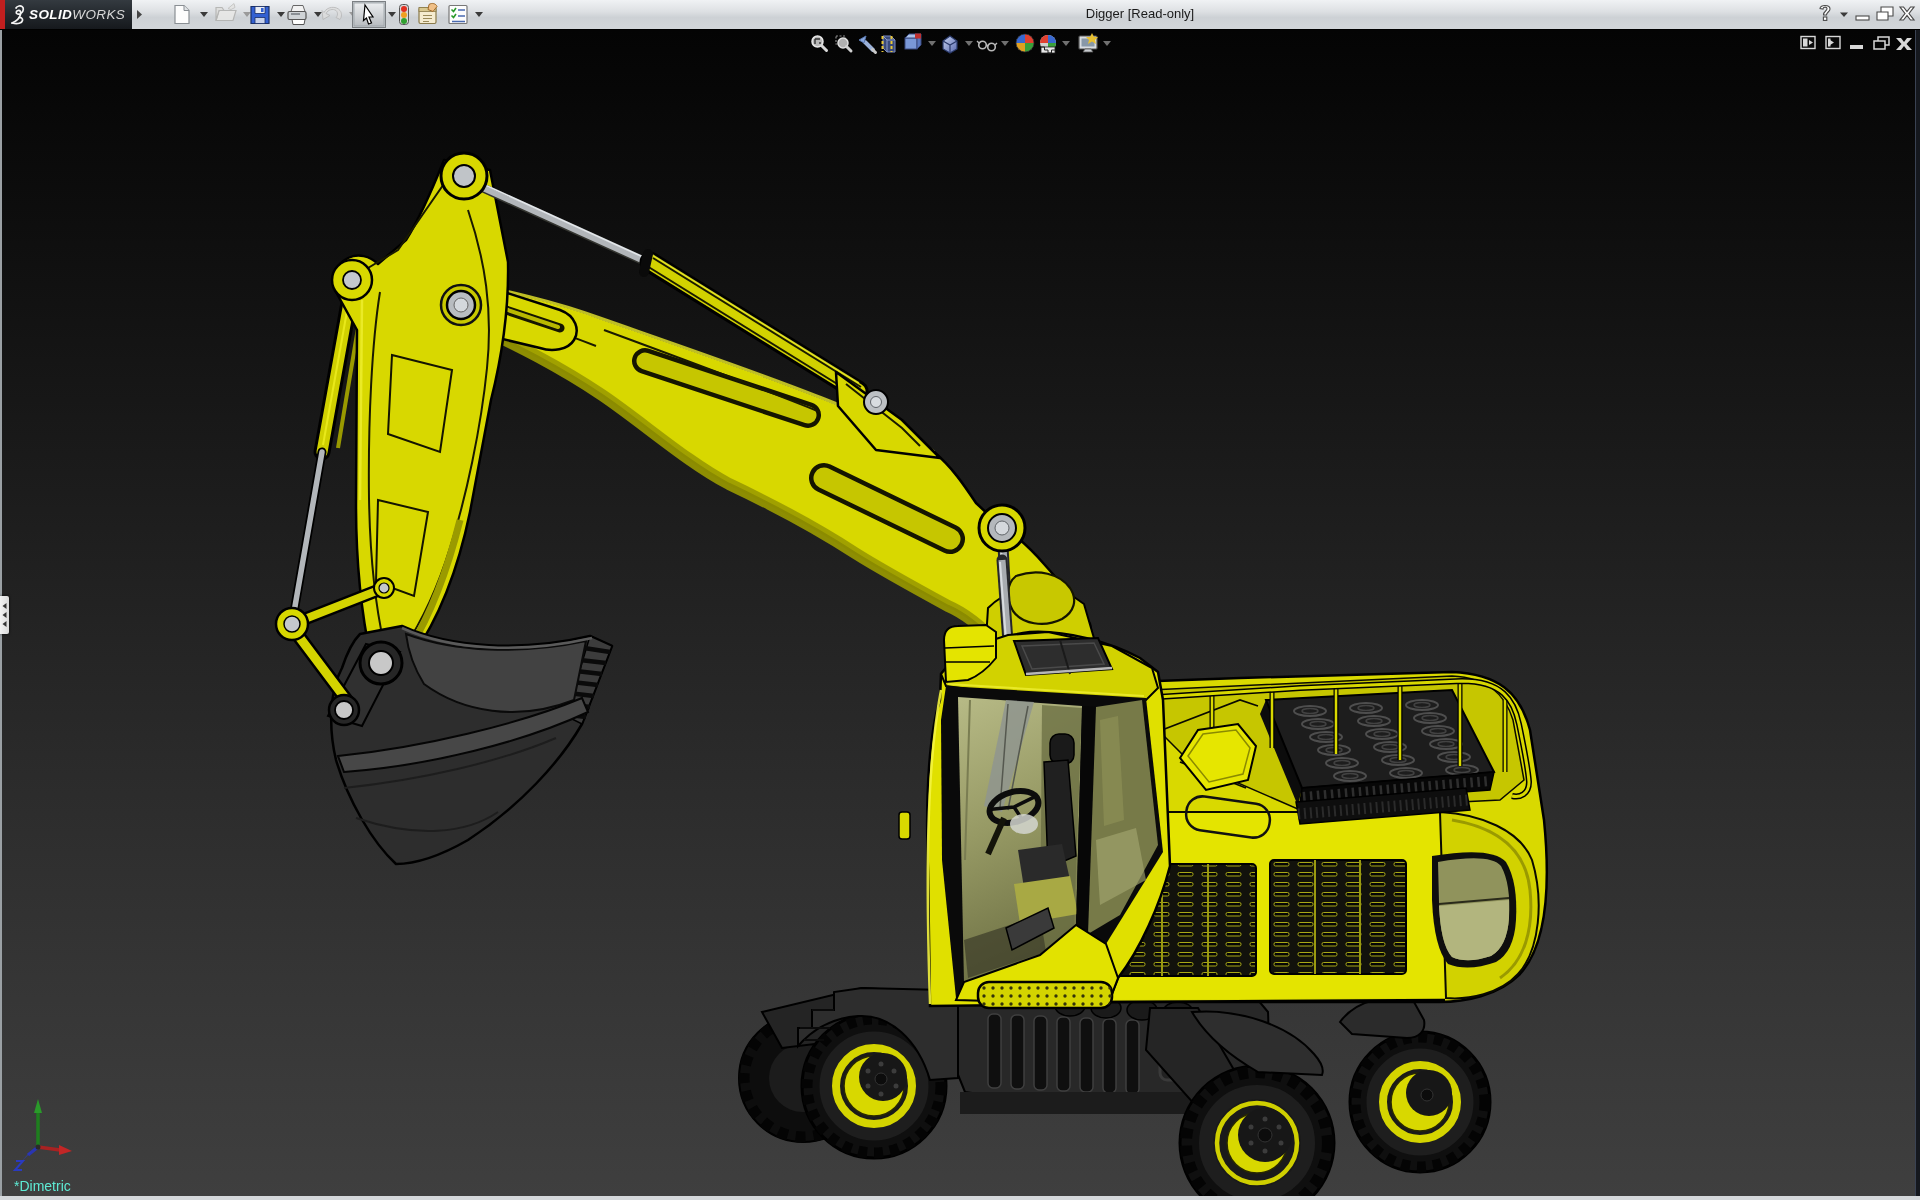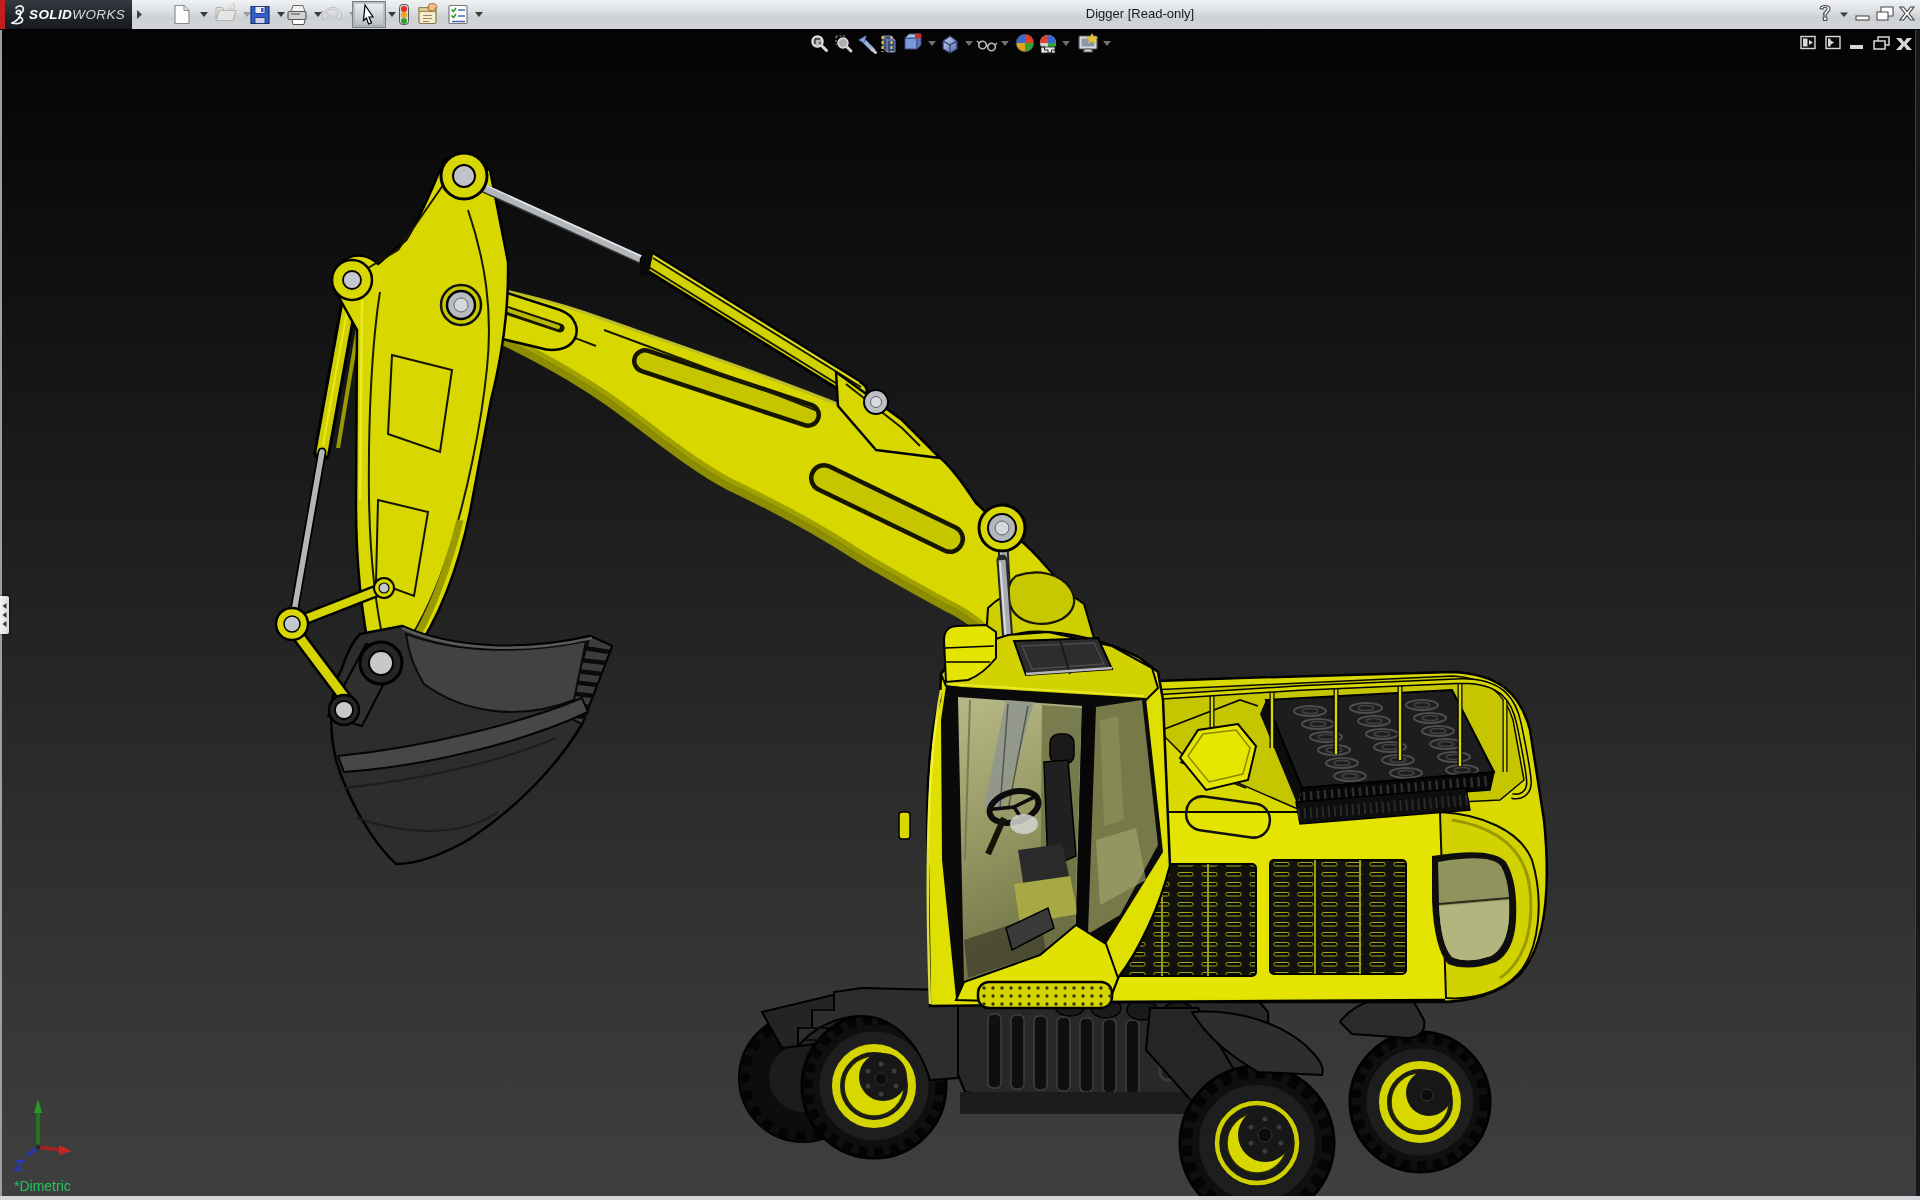--- a/index.html
+++ b/index.html
@@ -13,21 +13,21 @@
     font-size:13px;color:#1a1a1a;line-height:28px;}
   #blackline{position:absolute;left:0;top:29px;width:1920px;height:1px;background:#000;}
   #viewport{position:absolute;left:0;top:30px;width:1920px;height:1170px;
     background:linear-gradient(180deg,#040404 0%,#0a0a0a 10%,#161616 30%,#242424 52%,#303030 72%,#3a3a3a 90%,#3f3f3f 100%);}
   #leftline{position:absolute;left:0;top:30px;width:2px;height:1166px;background:#9aa0a4;}
   #tab{position:absolute;left:0;top:596px;width:9px;height:38px;background:linear-gradient(90deg,#f2f2f2,#d9d9d9);
     border-radius:0 2px 2px 0;box-shadow:0 0 3px rgba(0,0,0,.8);}
   #rightborder{position:absolute;right:0;top:30px;width:4px;height:1166px;background:#15181e;}
   #rightline{position:absolute;right:4px;top:30px;width:1px;height:1166px;background:#3a4252;}
   #bottomstrip{position:absolute;left:0;top:1196px;width:1920px;height:4px;background:#d4d7da;}
-  #dimetric{position:absolute;left:14px;top:1178px;font-size:14px;color:#22c55e;}
+  #dimetric{position:absolute;left:14px;top:1178px;font-size:14px;color:#5eead4;}
   svg{position:absolute;}
 </style>
 </head>
 <body>
 <div id="viewport"></div>
 <div id="titlebar"></div>
 <div id="redstripe"></div>
 <div id="logoblock"></div>
 <div id="titletext">Digger [Read-only]</div>
 <div id="blackline"></div>

